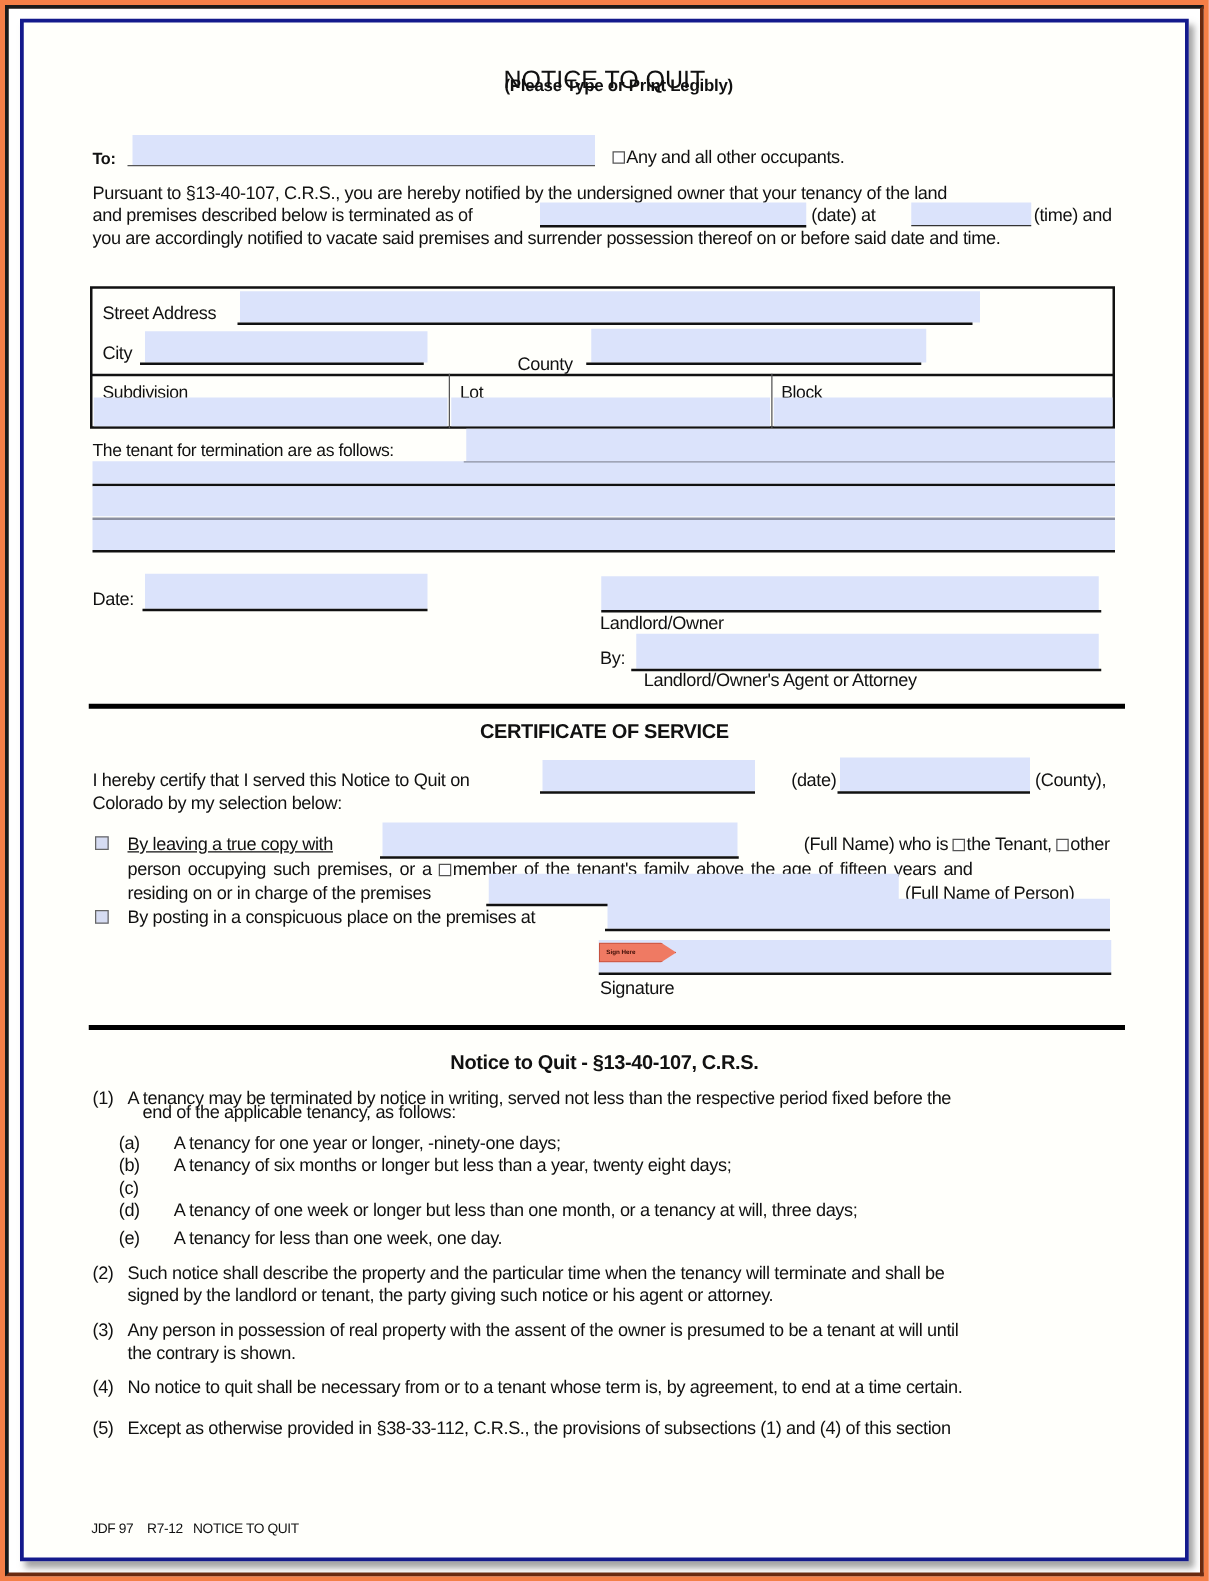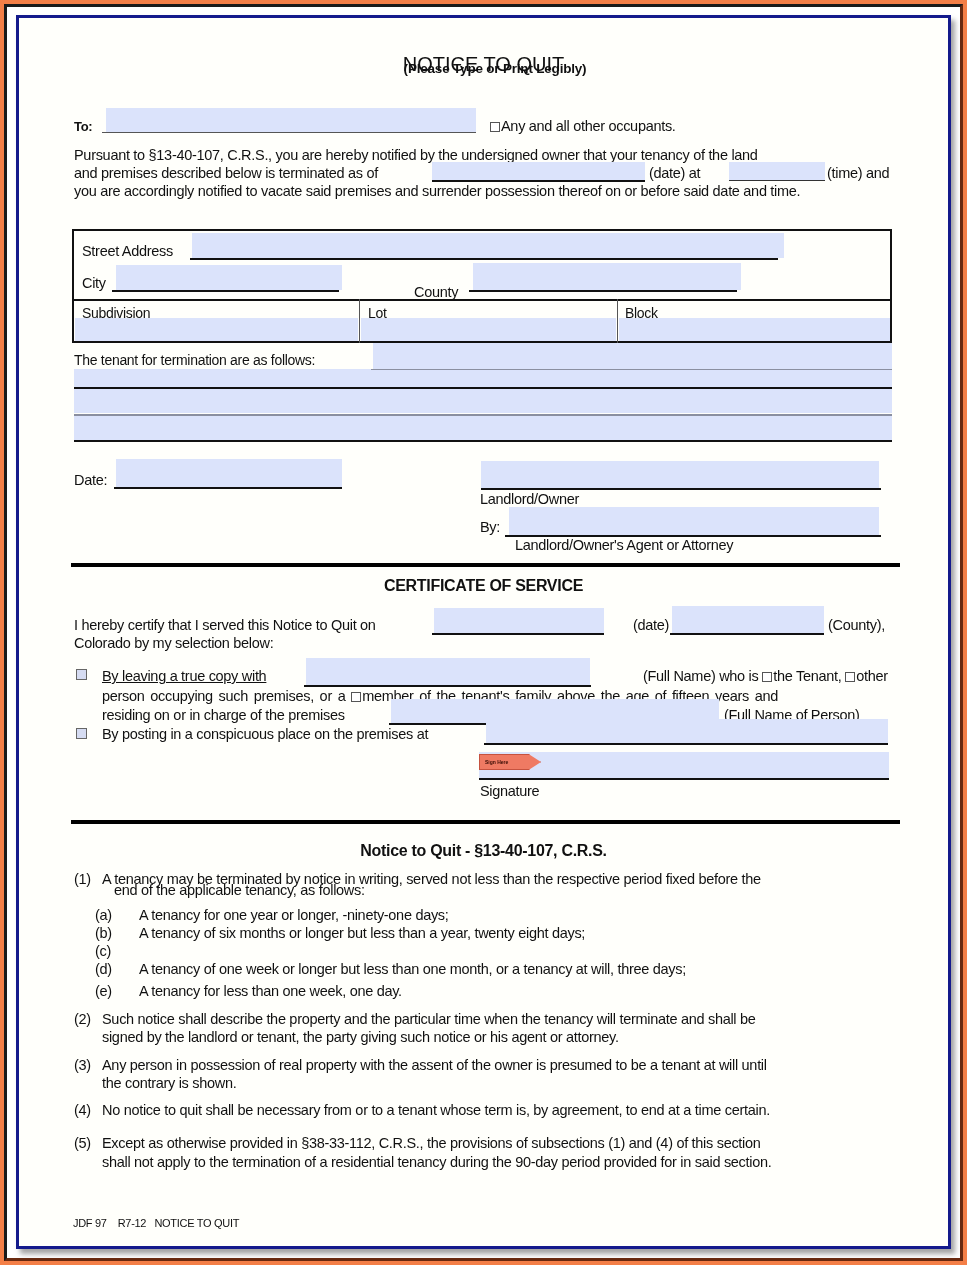--- a/index.html
+++ b/index.html
@@ -184,20 +184,19 @@
 
   <div class="t" style="left:55px; top:1039px;">(3)</div>
   <div class="t" style="left:83px; top:1039px;">Any person in possession of real property with the assent of the owner is presumed to be a tenant at will until</div>
   <div class="t" style="left:83px; top:1057px;">the contrary is shown.</div>
 
   <div class="t" style="left:55px; top:1084px;">(4)</div>
   <div class="t" style="left:83px; top:1084px;">No notice to quit shall be necessary from or to a tenant whose term is, by agreement, to end at a time certain.</div>
 
   <div class="t" style="left:55px; top:1117px;">(5)</div>
   <div class="t" style="left:83px; top:1117px;">Except as otherwise provided in §38-33-112, C.R.S., the provisions of subsections (1) and (4) of this section</div>
-  <div class="t" style="left:83px; top:1136px;">shall not apply to the termination of a residential tenancy during the 90-day period provided for in said section.</div>
 
   <div class="t small-foot" style="left:54px; top:1199px;">
     <span>JDF 97</span>&nbsp;&nbsp;&nbsp;
     <span>R7-12</span>&nbsp;&nbsp;
     <span>NOTICE TO QUIT</span>
   </div>
 </div>
 
 </body></html>

